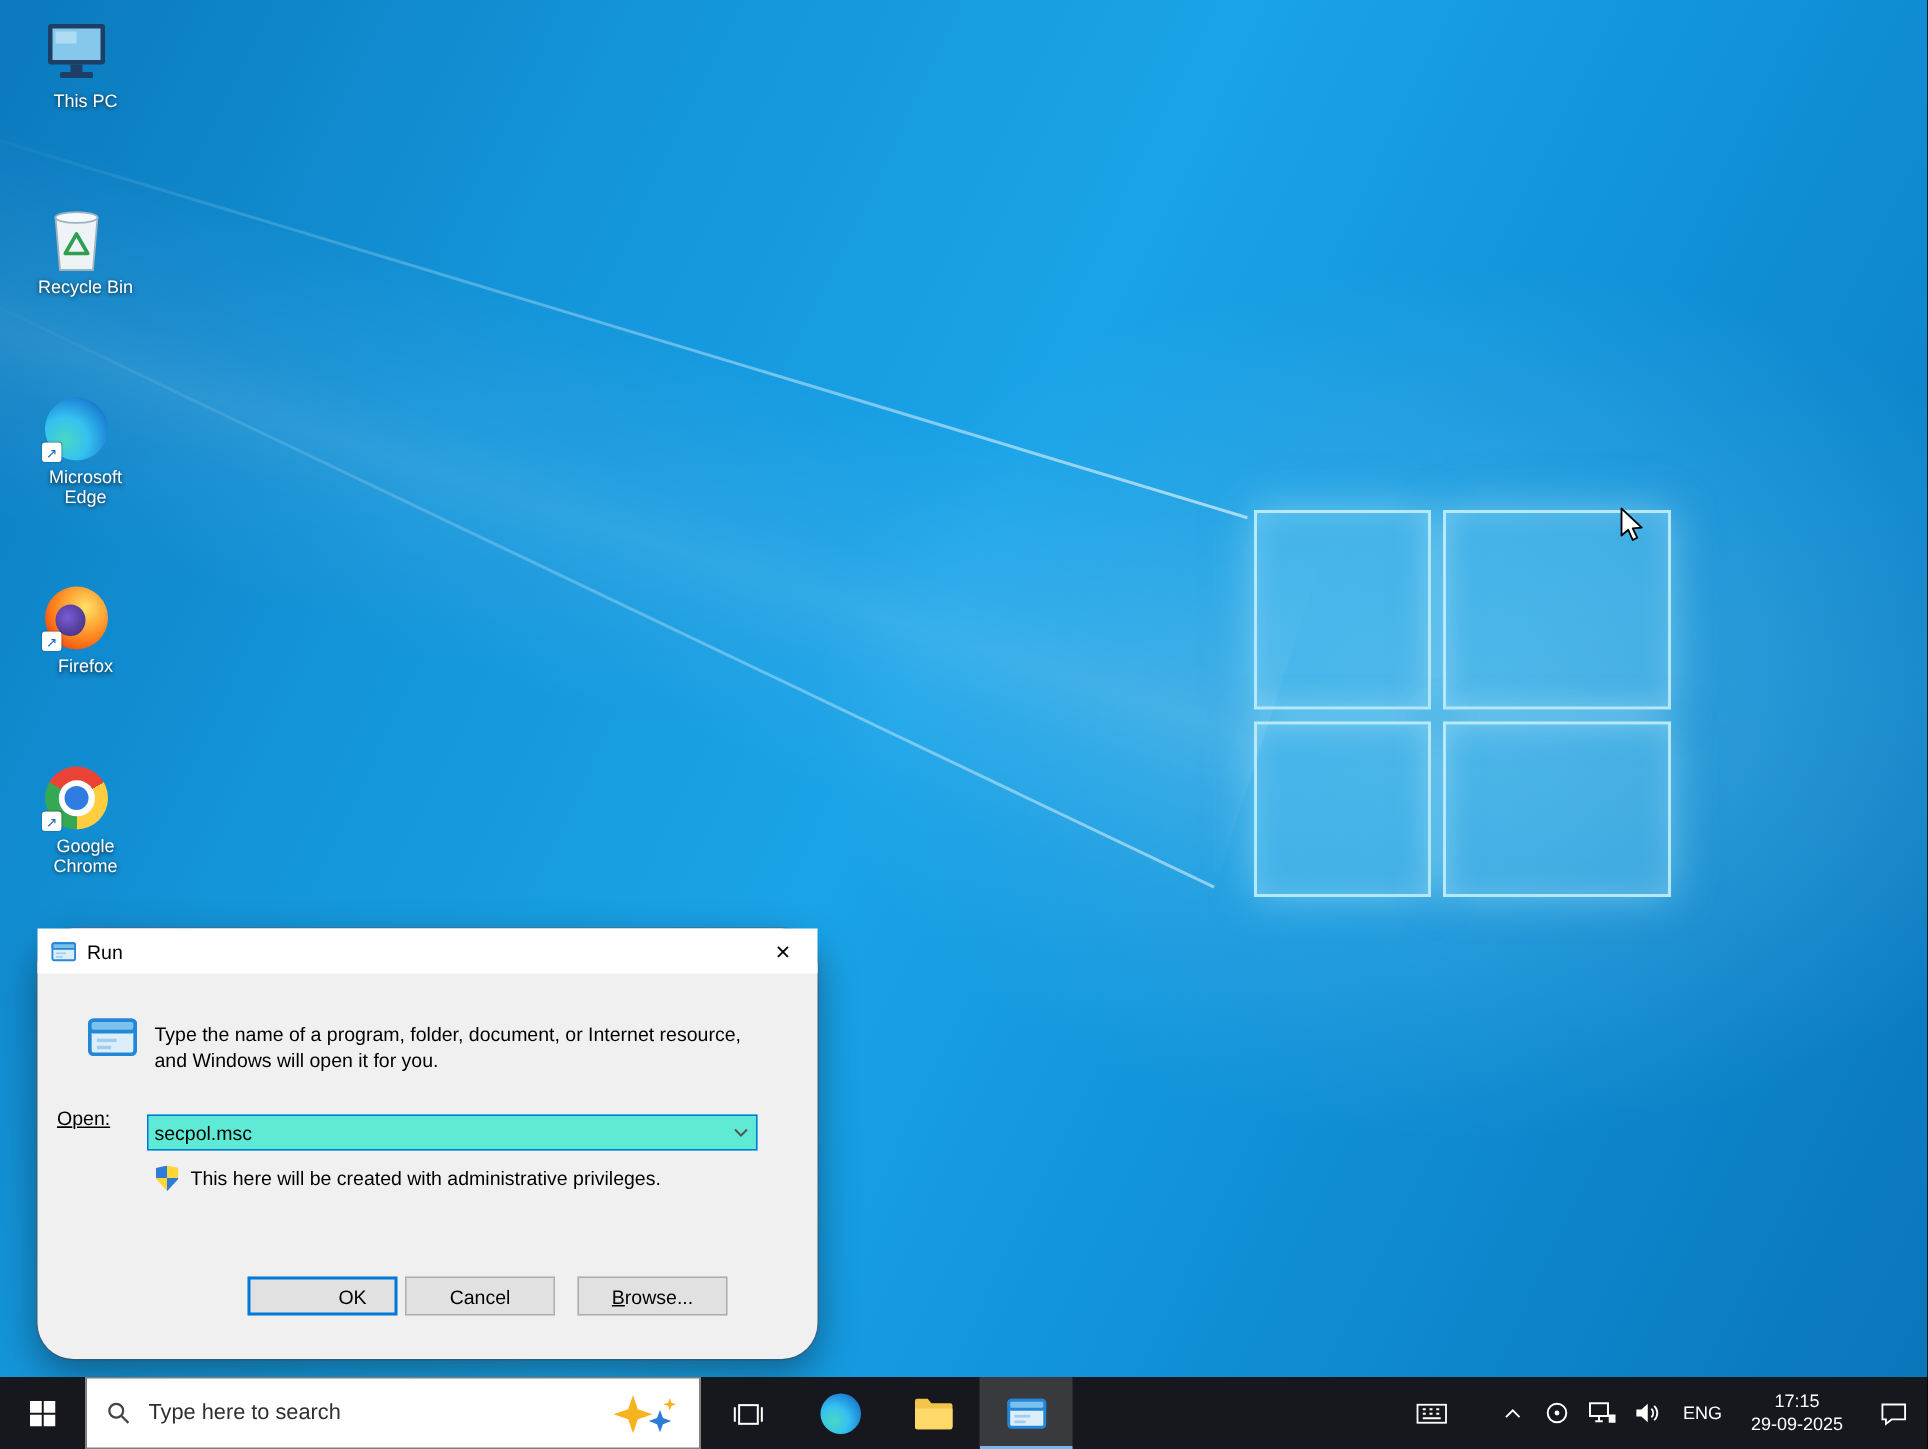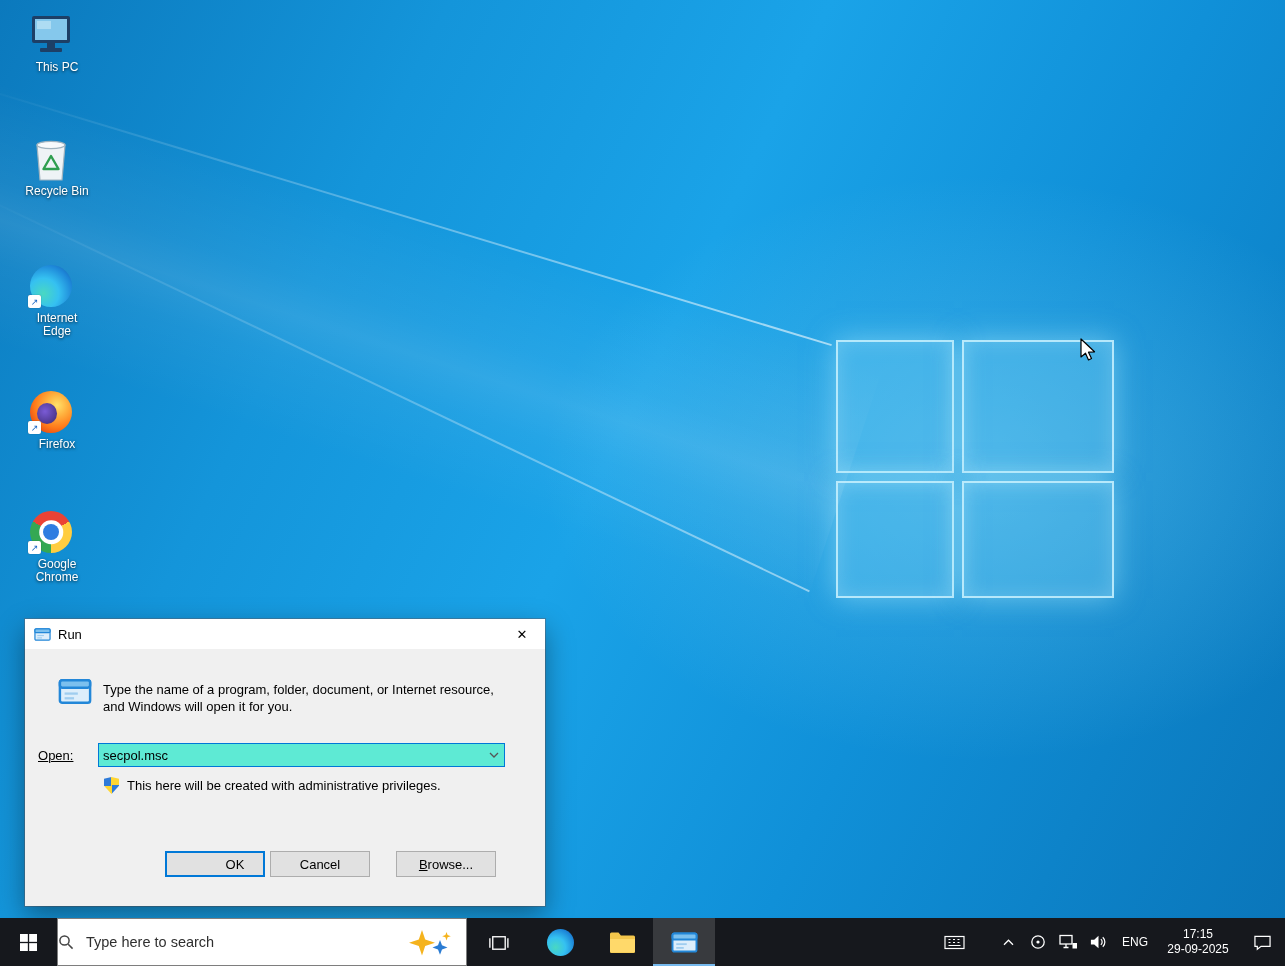--- a/index.html
+++ b/index.html
@@ -37,48 +37,48 @@
   .edge-glyph{background:radial-gradient(circle at 32% 68%,#49d8c2 0%,#35c1f1 38%,#1d86d8 72%,#15529f 100%);}
   .firefox-glyph{position:relative;background:radial-gradient(circle at 64% 34%,#ffe26b 0%,#ffb13e 28%,#ff7a1a 58%,#e5420f 85%,#cf2a0b 100%);overflow:hidden;}
   .firefox-glyph::after{content:"";position:absolute;left:16%;top:28%;width:48%;height:50%;border-radius:50%;
     background:radial-gradient(circle at 40% 40%,#7a5bd6,#3b2a71);}
   .chrome-glyph{position:relative;background:conic-gradient(from -60deg,#ea4335 0 120deg,#ffcd40 120deg 240deg,#34a853 240deg 360deg);}
   .chrome-glyph::before{content:"";position:absolute;left:50%;top:50%;width:56%;height:56%;transform:translate(-50%,-50%);border-radius:50%;background:#fff;}
   .chrome-glyph::after{content:"";position:absolute;left:50%;top:50%;width:38%;height:38%;transform:translate(-50%,-50%);border-radius:50%;background:#2f7de1;}
 
   
   .run-dialog{position:absolute;left:25px;top:619px;width:520px;height:287px;background:#f0f0f0;font-size:13px;color:#000;
-    box-shadow:0 10px 26px rgba(0,0,0,0.38),0 0 0 1px rgba(90,110,130,0.55);z-index:20;}
+    box-shadow:0 10px 26px rgba(0,0,0,0.38),0 0 0 1px rgba(90,110,130,0.55);z-index:20;border-radius:24px;}
   .rd-titlebar{position:absolute;left:0;top:0;right:0;height:30px;background:#fff;display:flex;align-items:center;padding-left:9px;}
   .rd-title{margin-left:7px;}
   .rd-close{position:absolute;right:0;top:0;width:46px;height:30px;border:none;background:transparent;font-size:13px;color:#000;
     display:flex;align-items:center;justify-content:center;cursor:default;font-family:inherit;}
   .rd-bigicon{position:absolute;left:33px;top:58px;}
   .rd-desc{position:absolute;left:78px;top:62px;width:396px;line-height:17px;}
-  .rd-open-label{position:absolute;left:13px;top:129px;text-decoration:underline;}
+  .rd-open-label{position:absolute;left:13px;top:119px;text-decoration:underline;}
   .rd-combo{position:absolute;left:73px;top:124px;width:407px;height:24px;background:#5eead4;border:1px solid #0078d7;display:flex;align-items:center;}
   .rd-combo input{flex:1;height:100%;border:none;outline:none;padding:0 4px;font-size:13px;font-family:inherit;color:#000;background:transparent;}
   .rd-combo .dd{width:20px;height:100%;display:flex;align-items:center;justify-content:center;cursor:default;}
   .rd-shield{position:absolute;left:79px;top:158px;width:15px;height:17px;
     background:conic-gradient(#ffd633 0 25%,#2f7bd9 0 50%,#ffd633 0 75%,#2f7bd9 0 100%);
     clip-path:polygon(50% 0,100% 10%,100% 52%,50% 100%,0 52%,0 10%);}
   .rd-admin{position:absolute;left:102px;top:159px;}
   .rd-btn{position:absolute;top:232px;width:100px;height:26px;font-size:13px;font-family:inherit;background:#e1e1e1;
     border:1px solid #adadad;color:#000;cursor:default;}
   .rd-ok{left:140px;border:2px solid #0078d7;padding-left:40px;}
   .rd-cancel{left:245px;}
-  .rd-browse{left:371px;}
+  .rd-browse{left:360px;}
   .ak::first-letter{text-decoration:underline;}
   .akblock{display:block;}
 
   
   .taskbar{position:absolute;left:0;bottom:0;width:100%;height:48px;background:#16181d;display:flex;align-items:stretch;z-index:50;}
   .tb-btn{border:none;background:transparent;display:flex;align-items:center;justify-content:center;cursor:default;padding:0;color:#fff;font-family:inherit;}
   .tb-start{width:57px;}
-  .tb-search{position:relative;width:410px;background:#fff;border:1px solid #7e7e7e;display:flex;align-items:center;}
+  .tb-search{position:relative;width:410px;background:#fff;border:1px solid #7e7e7e;display:flex;align-items:center;padding-left:13px;}
   .tb-search input{border:none;outline:none;font-size:14.5px;font-family:inherit;margin-left:12px;width:240px;color:#202020;background:transparent;}
   .tb-search input::placeholder{color:#2f2f2f;opacity:1;}
   .tb-sparkles{position:absolute;right:12px;top:10px;cursor:default;}
   .tb-app{width:62px;position:relative;}
   .tb-app.active{background:rgba(255,255,255,0.15);box-shadow:inset 0 -2px 0 #76b9ed;}
   .tray{margin-left:auto;display:flex;align-items:center;height:100%;}
   .tray .tb-btn{height:100%;}
   .tb-kbd{width:38px;margin-right:20px;}
   .tb-chev{width:30px;}
   .tb-trayicon{width:30px;}
@@ -137,21 +137,21 @@
         </svg>
       </div>
       <div class="dt-label">Recycle Bin</div>
     </div>
 
     <div class="dt-icon" style="top:263px">
       <div class="dt-glyph">
         <div class="circle-glyph edge-glyph"></div>
         <span class="sc-arrow">↗</span>
       </div>
-      <div class="dt-label">Internet Edge</div>
+      <div class="dt-label">Microsoft Edge</div>
     </div>
 
     <div class="dt-icon" style="top:389px">
       <div class="dt-glyph">
         <div class="circle-glyph firefox-glyph"></div>
         <span class="sc-arrow">↗</span>
       </div>
       <div class="dt-label">Firefox</div>
     </div>
 

